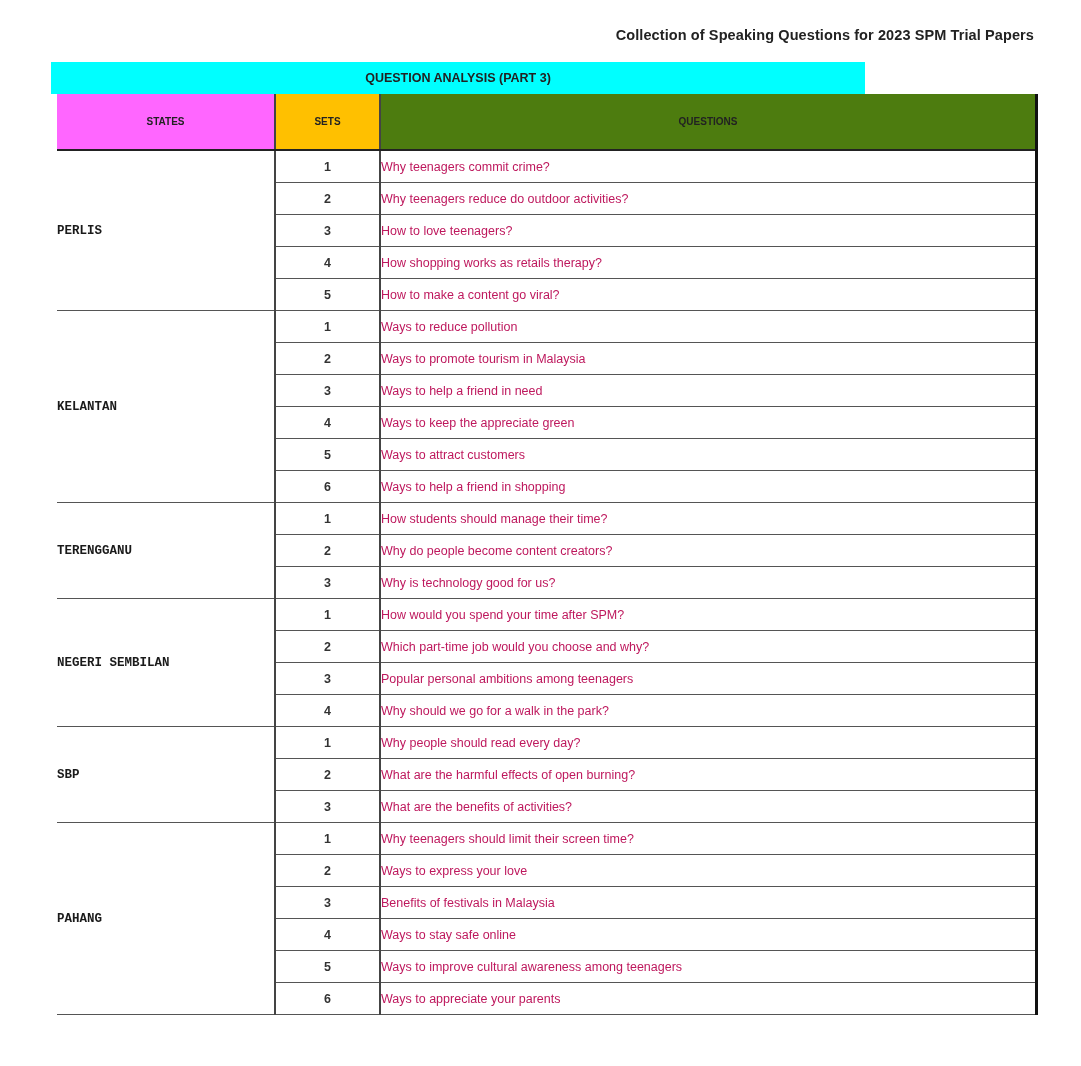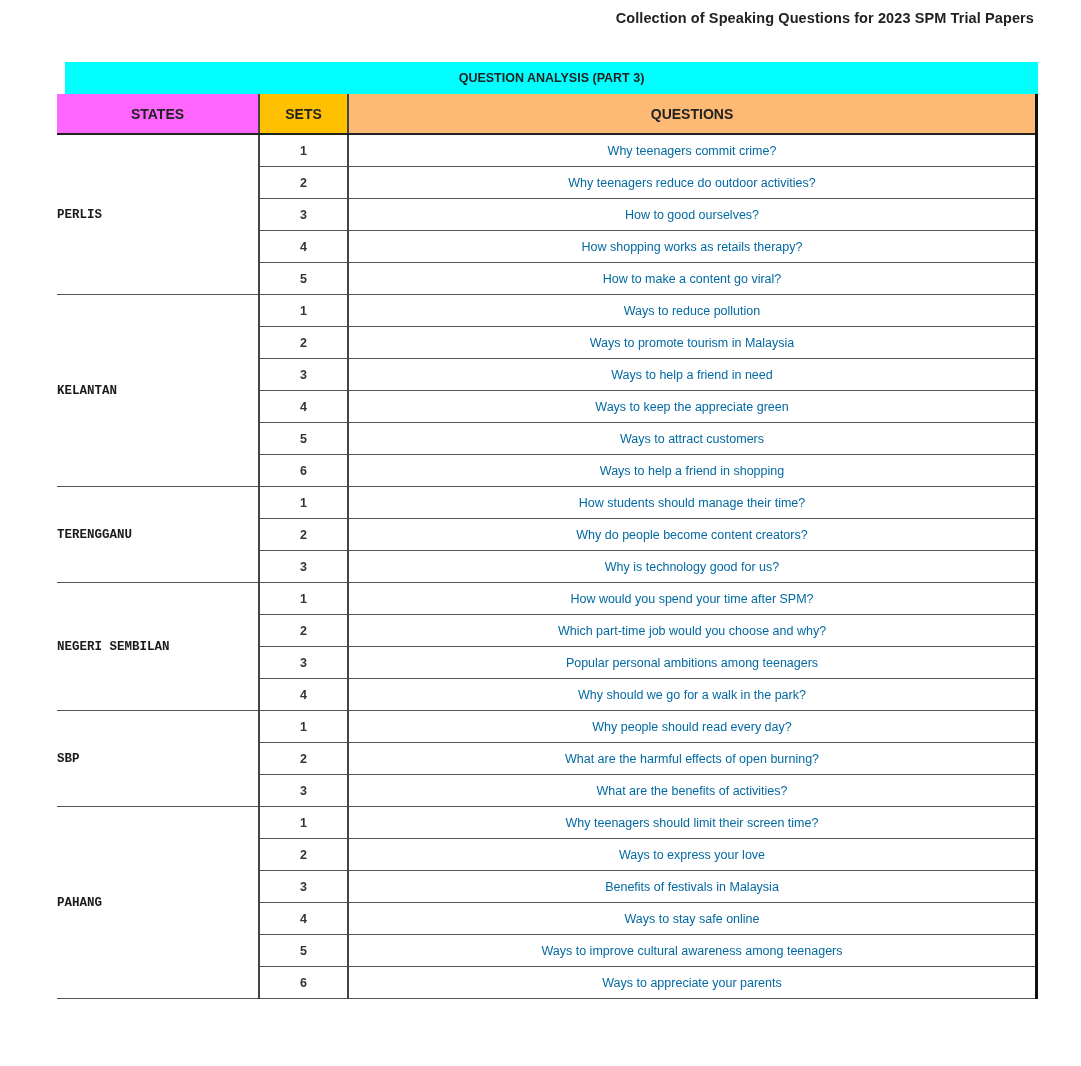--- a/index.html
+++ b/index.html
@@ -1,27 +1,27 @@
 <!DOCTYPE html>
 <html><head>
 <meta charset="utf-8">
 <style>
   html, body { margin: 0; padding: 0; background: #ffffff; }
   body { width: 1081px; height: 1066px; position: relative; font-family: "Liberation Sans", sans-serif; color: #1a1a1a; overflow: hidden; }
-  .doc-title { position: absolute; top: 10px; right: 47px; font-size: 14.5px; font-weight: bold; color: #222; letter-spacing: 0.1px; }
-  .banner { position: absolute; left: 65px; top: 62px; width: 973px; height: 32px; background: #00ffff; display: flex; align-items: center; justify-content: center; font-size: 12.5px; font-weight: bold; color: #222; }
+  .doc-title { position: absolute; top: 27px; right: 47px; font-size: 14.5px; font-weight: bold; color: #222; letter-spacing: 0.1px; }
+  .banner { position: absolute; left: 51px; top: 62px; width: 814px; height: 32px; background: #00ffff; display: flex; align-items: center; justify-content: center; font-size: 12.5px; font-weight: bold; color: #222; }
   table.qa { position: absolute; left: 57px; top: 94px; border-collapse: collapse; table-layout: fixed; width: 981px; }
-  table.qa th { height: 31px; font-size: 14px; font-weight: bold; color: #222; padding: 4px; border-bottom: 2px solid #222; text-align: center; }
+  table.qa th { height: 31px; font-size: 10px; font-weight: bold; color: #222; padding: 12px; border-bottom: 2px solid #222; text-align: center; }
   th.h-states { background: #ff66ff; width: 193px; border-right: 2px solid #444; }
   th.h-sets { background: #ffc000; width: 79px; border-right: 2px solid #444; margin-top: 28px; }
-  th.h-questions { background: #fdba74; border-right: 3px solid #111; }
+  th.h-questions { background: #4d7c0f; border-right: 3px solid #111; }
   table.qa td { height: 31px; padding: 0; font-size: 12.5px; border-bottom: 1.5px solid #555; }
   td.state { font-weight: bold; text-align: left; padding-left: 14px; vertical-align: middle; border-right: 2px solid #444; border-bottom: 1.5px solid #333; font-family: Liberation Mono, monospace; }
   td.set { text-align: center; font-weight: bold; color: #333; border-right: 2px solid #444; }
-  td.question { text-align: center; color: #0369a1; border-right: 3px solid #111; }
+  td.question { color: #be185d; border-right: 3px solid #111; }
 </style>
 </head>
 <body>
 
 <div class="doc-title">Collection of Speaking Questions for 2023 SPM Trial Papers</div>
 
 <div class="banner">QUESTION ANALYSIS (PART 3)</div>
 
 <table class="qa">
   <thead>
@@ -36,21 +36,21 @@
         <td class="state" rowspan="5">PERLIS</td>
         <td class="set">1</td>
         <td class="question">Why teenagers commit crime?</td>
       </tr>
       <tr>
         <td class="set">2</td>
         <td class="question">Why teenagers reduce do outdoor activities?</td>
       </tr>
       <tr>
         <td class="set">3</td>
-        <td class="question">How to good ourselves?</td>
+        <td class="question">How to love teenagers?</td>
       </tr>
       <tr>
         <td class="set">4</td>
         <td class="question">How shopping works as retails therapy?</td>
       </tr>
       <tr>
         <td class="set">5</td>
         <td class="question">How to make a content go viral?</td>
       </tr>
       <tr>

